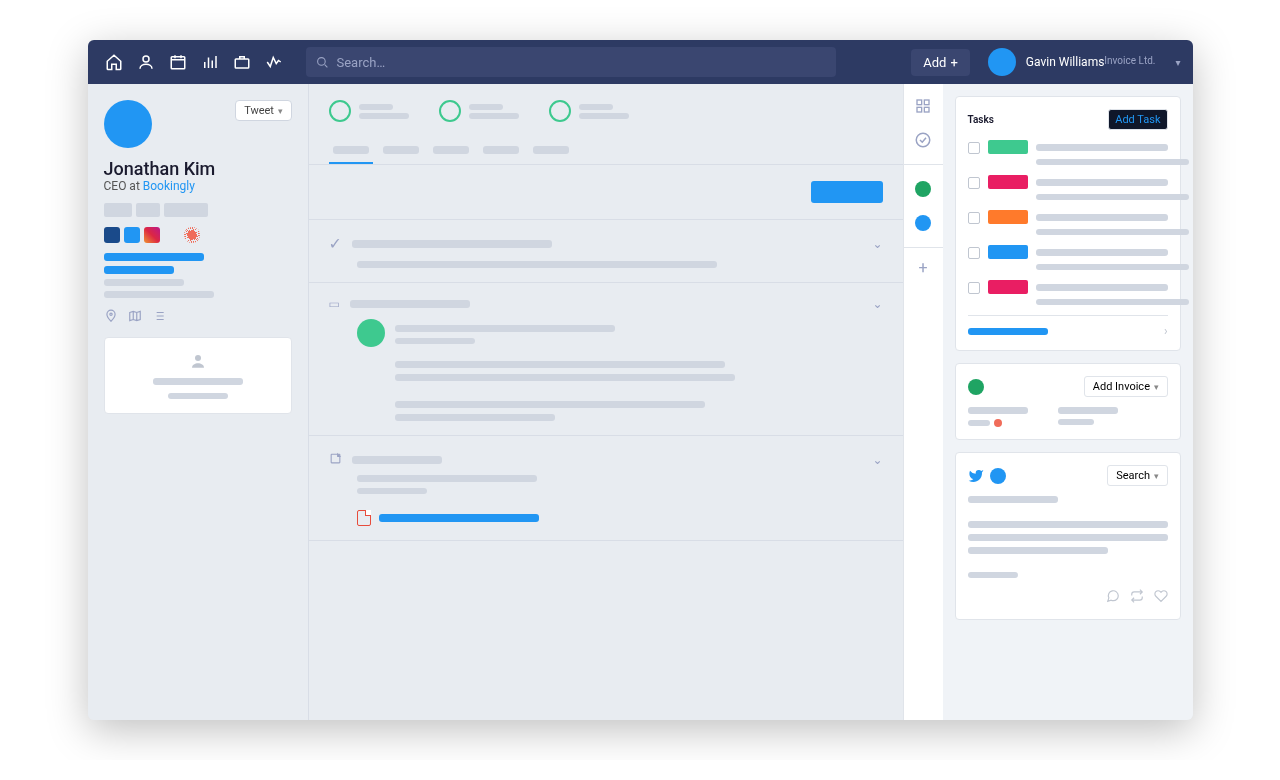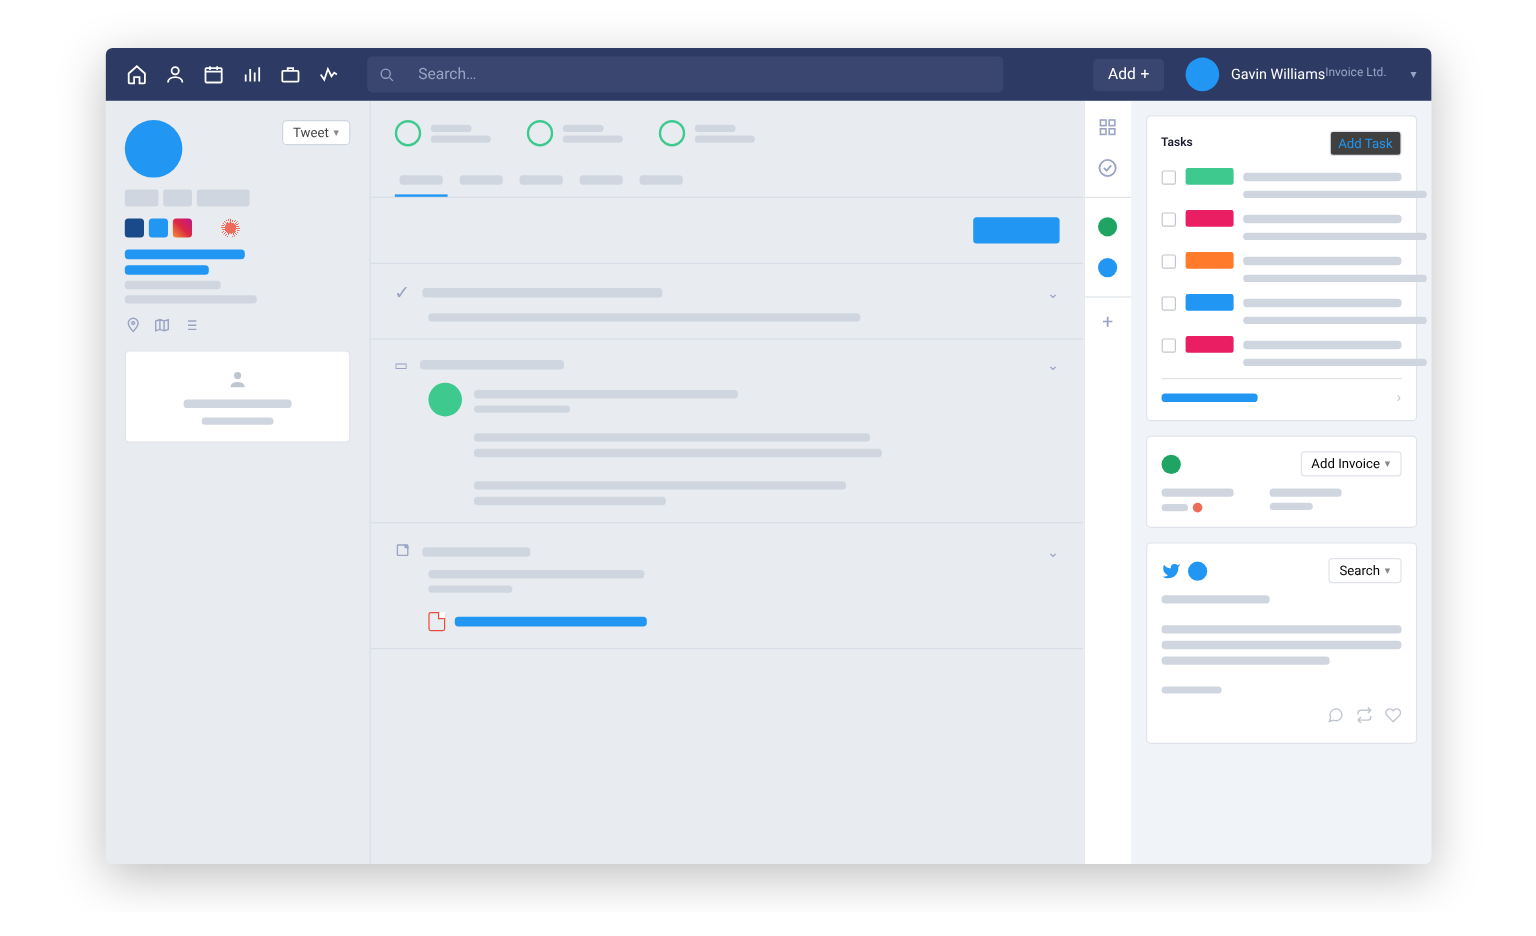--- a/index.html
+++ b/index.html
@@ -1,20 +1,20 @@
 <!DOCTYPE html>
 <html><head>
 <meta charset="utf-8">
 <style>
 * { box-sizing: border-box; margin: 0; padding: 0; font-family: -apple-system, BlinkMacSystemFont, "Segoe UI", Roboto, sans-serif; }
 body { background: #fff; padding: 40px; }
 .app { width: 1105px; height: 680px; margin: 0 auto; border-radius: 6px; overflow: hidden; box-shadow: 0 10px 40px rgba(0,0,0,0.25); display: flex; flex-direction: column; background: #e8ecf1; }
 .topbar { height: 44px; background: #2d3a63; display: flex; align-items: center; padding: 0 12px; gap: 4px; }
 .topnav-icon { width: 28px; height: 28px; display: flex; align-items: center; justify-content: center; color: #fff; cursor: pointer; }
-.search { flex: 1; margin: 0 14px; background: #3a4670; border-radius: 4px; height: 30px; display: flex; align-items: center; padding: 0 10px; color: #9aa3c4; font-size: 13px; max-width: 530px; gap: 12px; }
+.search { flex: 1; margin: 0 14px; background: #3a4670; border-radius: 4px; height: 30px; display: flex; align-items: center; padding: 0 10px; color: #9aa3c4; font-size: 13px; max-width: 530px; }
 .search input { background: transparent; border: none; outline: none; color: #fff; margin-left: 8px; flex: 1; font-size: 13px; }
 .search input::placeholder { color: #9aa3c4; }
 .add-btn { background: #3a4670; color: #fff; border: none; border-radius: 4px; padding: 6px 12px; font-size: 13px; cursor: pointer; display: flex; align-items: center; gap: 4px; margin-left: auto; }
 .user { display: flex; align-items: center; gap: 10px; margin-left: 14px; color: #fff; cursor: pointer; }
 .user-avatar { width: 28px; height: 28px; border-radius: 50%; background: #2196f3; }
 .user-info { display: flex; flex-direction: row; font-size: 12px; line-height: 1.2; }
 .user-sub { color: #9aa3c4; font-size: 10px; }
 .chev { color: #9aa3c4; font-size: 10px; margin-left: 10px; }
 
 .body { flex: 1; display: flex; overflow: hidden; }
@@ -60,21 +60,21 @@
 
 .rail { width: 40px; background: #fff; border-left: 1px solid #e0e4ea; display: flex; flex-direction: column; align-items: center; padding: 12px 0; gap: 14px; }
 .rail-item { width: 20px; height: 20px; display: flex; align-items: center; justify-content: center; cursor: pointer; }
 .rail-dot { width: 16px; height: 16px; border-radius: 50%; }
 .rail-plus { color: #9aa3c4; font-size: 16px; border-top: 1px solid #e0e4ea; width: 100%; text-align: center; padding-top: 10px; cursor: pointer; }
 
 .right { width: 250px; background: #f0f3f7; padding: 12px; display: flex; flex-direction: column; gap: 12px; overflow: auto; }
 .panel { background: #fff; border: 1px solid #e0e4ea; border-radius: 4px; padding: 12px; }
 .panel-head { display: flex; align-items: center; justify-content: space-between; margin-bottom: 10px; }
 .panel-title { font-size: 10px; font-weight: 600; color: #1a1a2e; }
-.link-btn { color: #2196f3; font-size: 11px; cursor: pointer; border: 1px solid #e0e4ea; border-radius: 3px; padding: 3px 6px; background: #404040; }
+.link-btn { color: #2196f3; font-size: 11px; cursor: pointer; border: 1px solid #e0e4ea; border-radius: 3px; padding: 3px 6px; background: #0f172a; }
 .task { display: flex; align-items: flex-start; gap: 8px; margin-bottom: 10px; }
 .checkbox { width: 12px; height: 12px; border: 1px solid #c0c6d0; border-radius: 2px; margin-top: 2px; cursor: pointer; flex-shrink: 0; }
 .task-tag { width: 40px; height: 14px; border-radius: 2px; flex-shrink: 0; }
 .panel-foot { display: flex; align-items: center; justify-content: space-between; margin-top: 6px; padding-top: 8px; border-top: 1px solid #e0e4ea; }
 .outline-btn { border: 1px solid #e0e4ea; border-radius: 3px; padding: 3px 8px; font-size: 11px; background: #fff; display: flex; align-items: center; gap: 4px; cursor: pointer; }
 .tw-actions { display: flex; gap: 10px; justify-content: flex-end; color: #c0c6d0; margin-top: 10px; }
 .tw-actions span { cursor: pointer; }
 </style>
 </head>
 <body>
@@ -137,20 +137,24 @@
 
   <div class="body">
 
     <div class="sidebar">
       <div style="display:flex;justify-content:space-between;align-items:flex-start">
         <div class="avatar-lg"></div>
         <button class="edit-btn">
             <span>Tweet</span>
             <span style="font-size:9px;color:#888">▾</span>
           </button>
+      </div>
+      <div>
+        <div class="profile-name">Jonathan Kim</div>
+        <div class="profile-sub"><span>CEO at </span><a>Bookingly</a></div>
       </div>
       <div class="tag-row">
         <div class="tag ph" style="width:28px"></div>
         <div class="tag ph" style="width:24px"></div>
         <div class="tag ph" style="width:44px"></div>
       </div>
       <div class="social-row">
         <div class="social" style="background:#1a4a8a"></div>
         <div class="social" style="background:#2196f3"></div>
         <div class="social" style="background:linear-gradient(45deg,#f09433,#dc2743,#bc1888)"></div>

